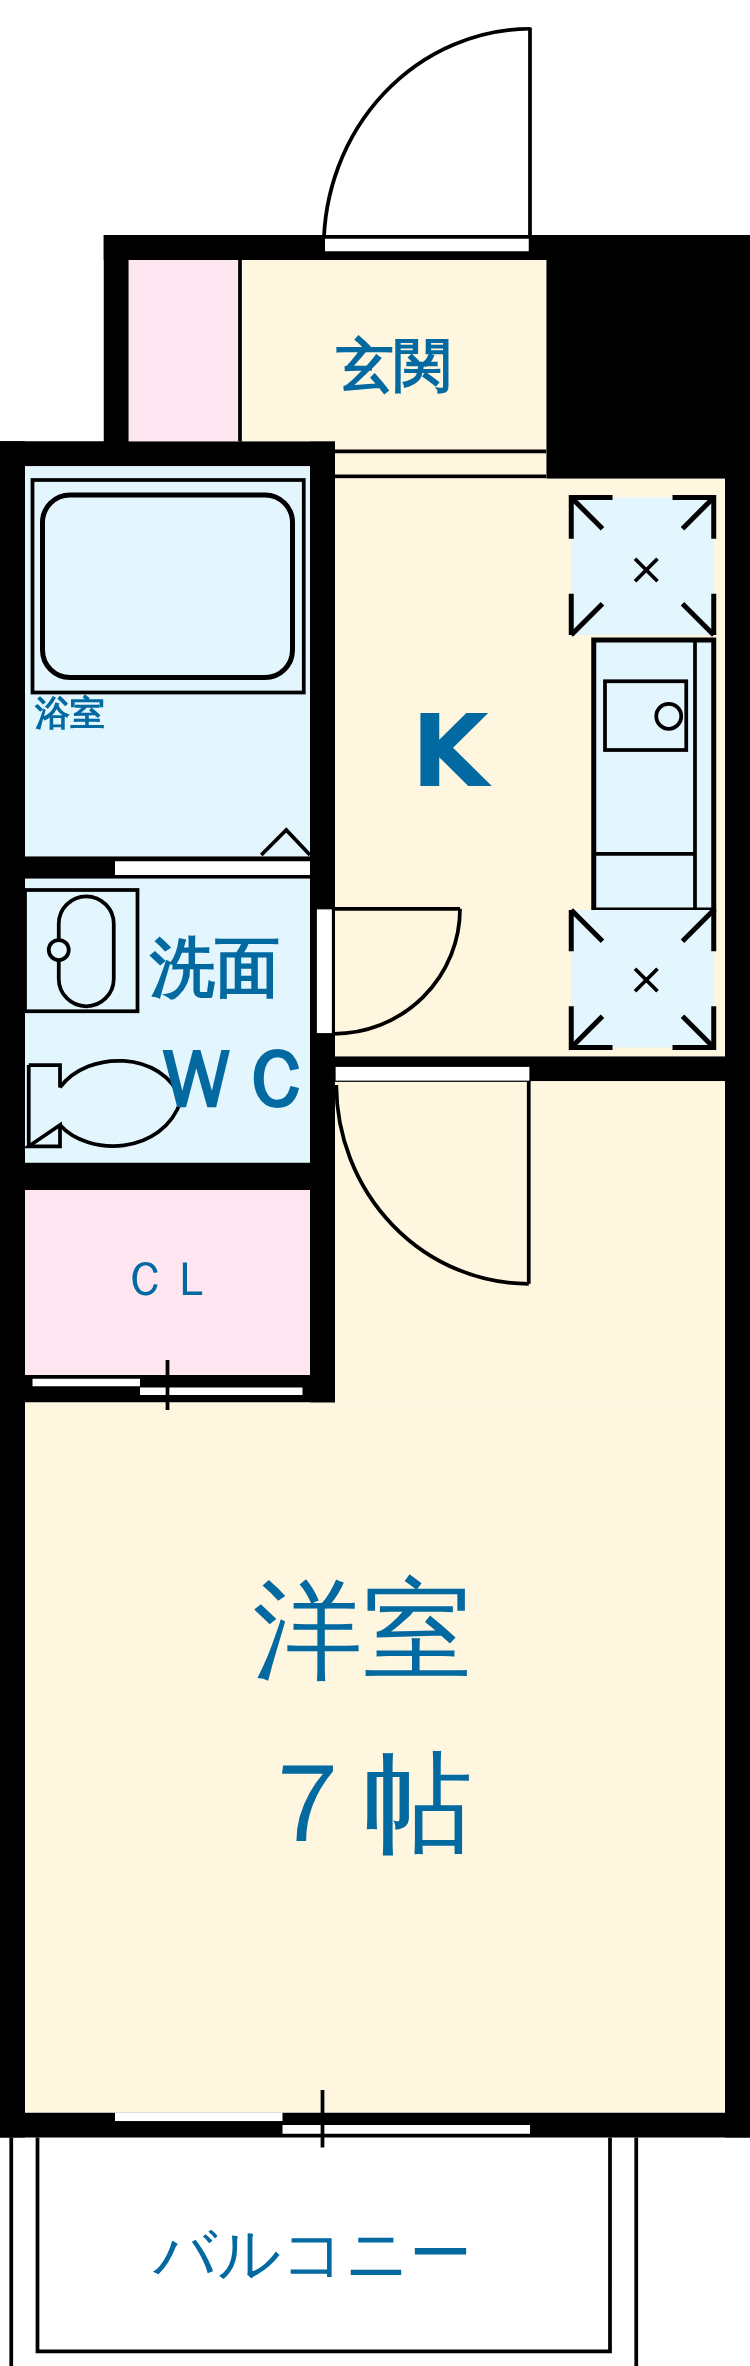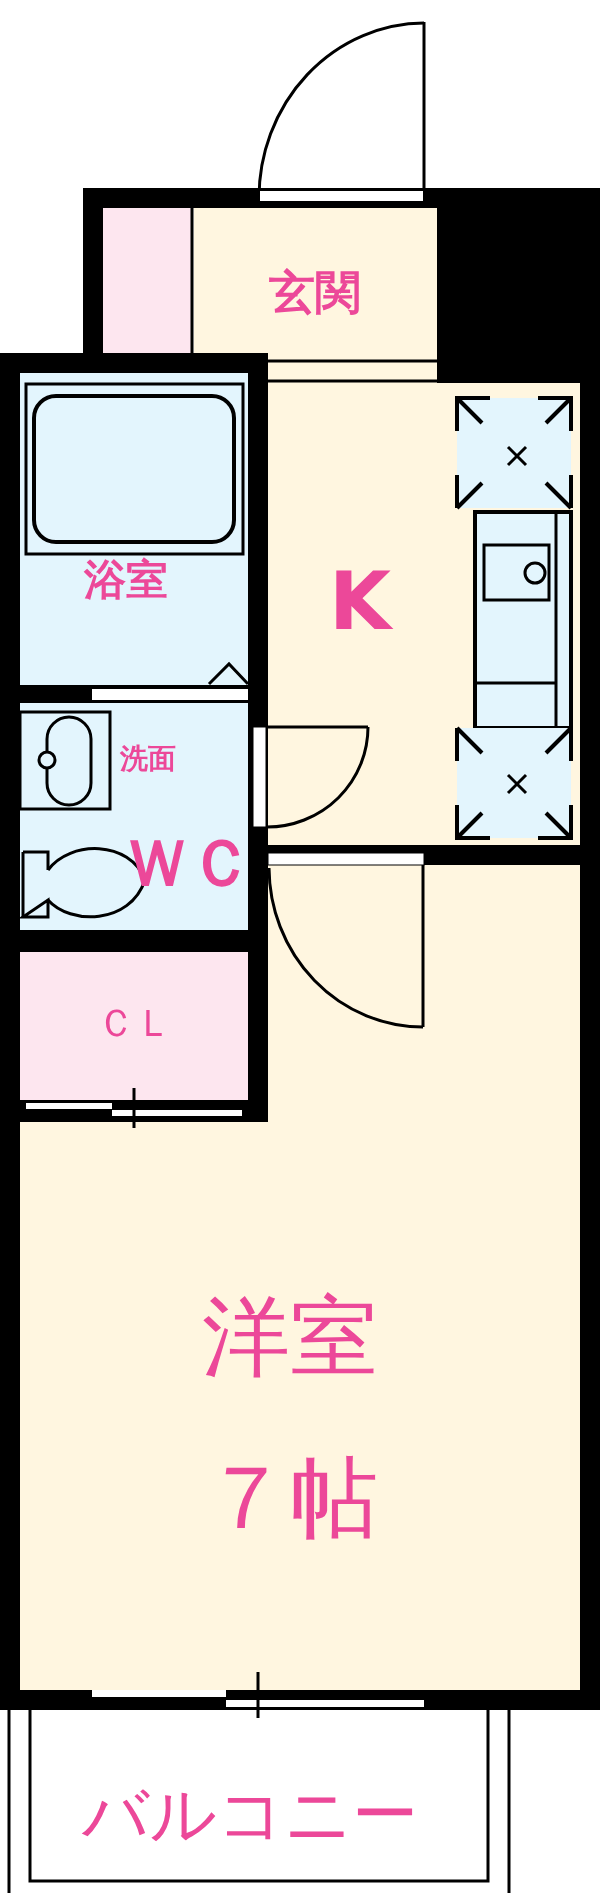--- a/index.html
+++ b/index.html
@@ -1,18 +1,18 @@
 <!DOCTYPE html>
 <html><head>
 <meta charset="utf-8">
 <style>
   html, body { margin: 0; padding: 0; background: #ffffff; }
   body { width: 600px; height: 1893px; position: relative; overflow: hidden; }
   #plan { position: absolute; left: 0; top: 0; width: 600px; height: 1893px; }
-  .lbl { position: absolute; font-family: "DejaVu Sans", "Liberation Sans", sans-serif; font-weight: bold; color: #ec4899; white-space: nowrap; text-align: center; }
+  .lbl { position: absolute; font-family: "DejaVu Sans", "Liberation Sans", sans-serif; font-weight: bold; color: #0369a1; white-space: nowrap; text-align: center; }
 </style>
 </head>
 <body>
 
 <svg id="plan" viewBox="0 0 600 1893" xmlns="http://www.w3.org/2000/svg">
 
   <g>
     <path d="M 259 198 A 166 175 0 0 1 424 23" fill="none" stroke="#000" stroke-width="3"></path>
     <line x1="424" y1="22" x2="424" y2="198" stroke="#000" stroke-width="3"></line>
   </g>
@@ -150,20 +150,20 @@
     <line x1="258" y1="1672" x2="258" y2="1718" stroke="#000" stroke-width="3"></line>
   </g>
 
   <g>
     <polyline points="9,1710 9,1904 509,1904 509,1710" fill="none" stroke="#000" stroke-width="3"></polyline>
     <polyline points="30,1710 30,1881 488,1881 488,1710" fill="none" stroke="#000" stroke-width="3"></polyline>
   </g>
 </svg>
 
 <div class="lbl" style="left:250px; top:262px; width:130px; font-size:46px;">玄関</div>
-<div class="lbl" style="left:28px; top:552px; width:140px; font-size:42px; text-align:right;">浴室</div>
+<div class="lbl" style="left:28px; top:552px; width:140px; font-size:28px; text-align:left;">浴室</div>
 <div class="lbl" style="left:300px; top:555px; width:120px; font-size:80px; font-weight:bold;">K</div>
-<div class="lbl" style="left:120px; top:740px; width:130px; font-size:28px; text-align:left;">洗面</div>
+<div class="lbl" style="left:120px; top:740px; width:130px; font-size:52px; text-align:left;">洗面</div>
 <div class="lbl" style="left:125px; top:820px; width:130px; font-size:64px; text-align:left;">ＷＣ</div>
 <div class="lbl" style="left:60px; top:998px; width:150px; font-size:38px; font-weight:normal;">ＣＬ</div>
-<div class="lbl" style="left:175px; top:1278px; width:230px; font-size:88px; font-weight:normal;">洋室</div>
-<div class="lbl" style="left:175px; top:1439px; width:230px; font-size:88px; font-weight:normal;">７帖</div>
-<div class="lbl" style="left:60px; top:1770px; width:380px; font-size:66px; font-weight:normal;">バルコニー</div>
+<div class="lbl" style="left:175px; top:1245px; width:230px; font-size:88px; font-weight:normal;">洋室</div>
+<div class="lbl" style="left:175px; top:1384px; width:230px; font-size:88px; font-weight:normal;">７帖</div>
+<div class="lbl" style="left:60px; top:1770px; width:380px; font-size:50px; font-weight:normal;">バルコニー</div>
 
 </body></html>

